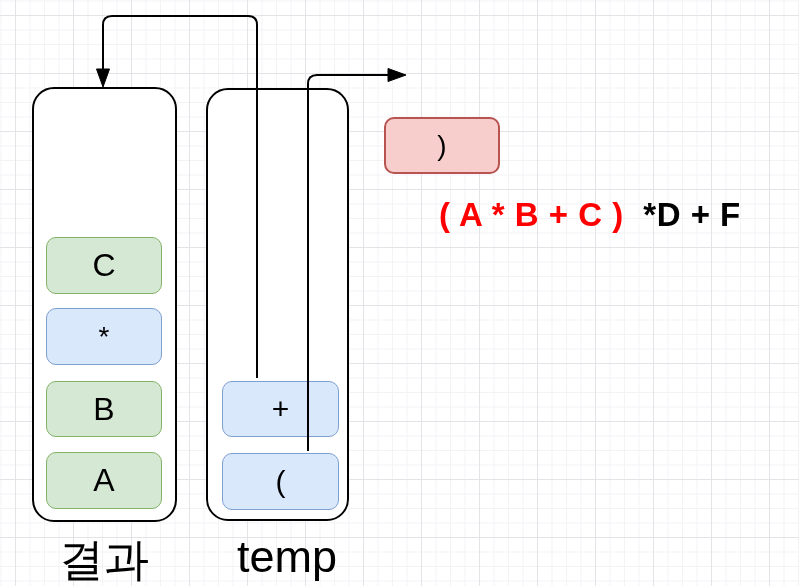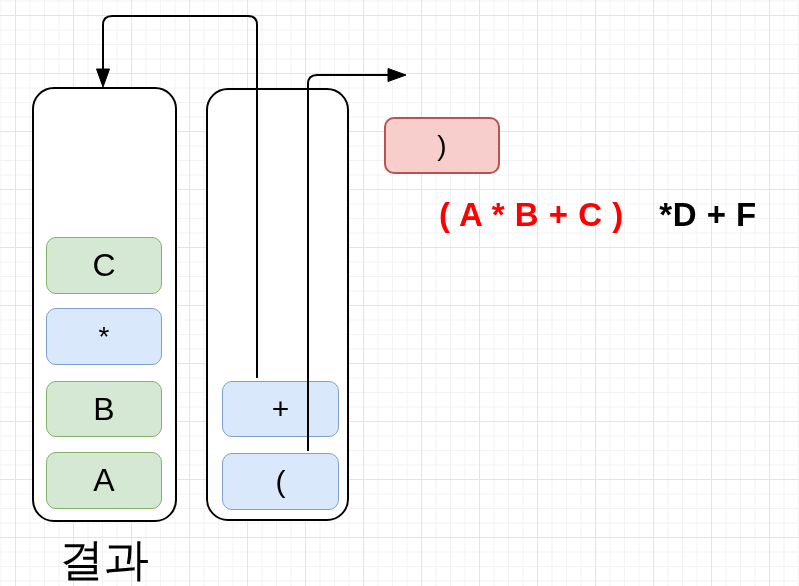--- a/index.html
+++ b/index.html
@@ -67,21 +67,21 @@
   .expression {
     position: absolute;
     left: 439px;
     top: 196px;
     font-size: 33px;
     font-weight: 700;
     letter-spacing: 0.5px;
     white-space: nowrap;
   }
   .expr-processed { color: #ff0000; }
-  .expr-remaining { color: #000000; margin-left: 26px; }
+  .expr-remaining { color: #000000; margin-left: 10px; }
 
   .arrow-overlay {
     position: absolute;
     left: 0; top: 0;
     width: 799px; height: 586px;
     pointer-events: none;
   }
 </style>
 </head>
 <body>
@@ -94,20 +94,21 @@
     <div class="box green" id="res-item-2">B</div>
     <div class="box green" id="res-item-3">A</div>
   </div>
 
   <div class="stack-container" id="temp-stack">
     <div class="box blue" id="tmp-item-0">+</div>
     <div class="box blue" id="tmp-item-1">(</div>
   </div>
 
   <div class="stack-label" id="result-label">결과</div>
+  <div class="stack-label" id="temp-label">temp</div>
 
   <div class="box pink" id="token-box">)</div>
 
   <div class="expression">
     <span class="expr-processed">( A * B + C )</span>
     <span class="expr-remaining">*D + F</span>
   </div>
 
   <svg class="arrow-overlay" viewBox="0 0 799 586" xmlns="http://www.w3.org/2000/svg">
 

